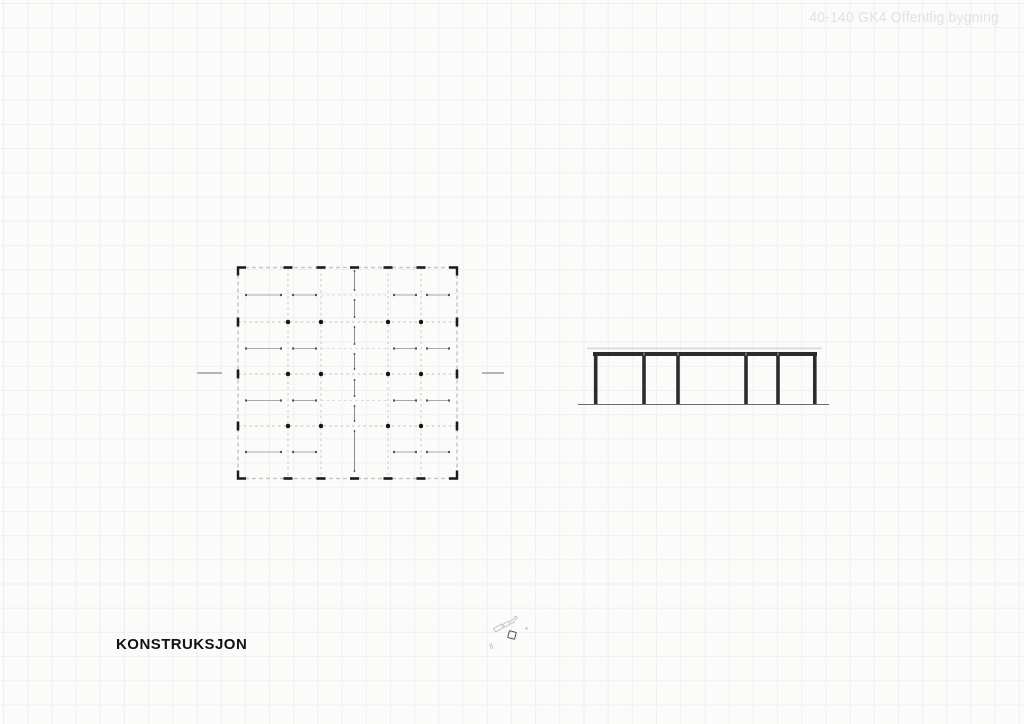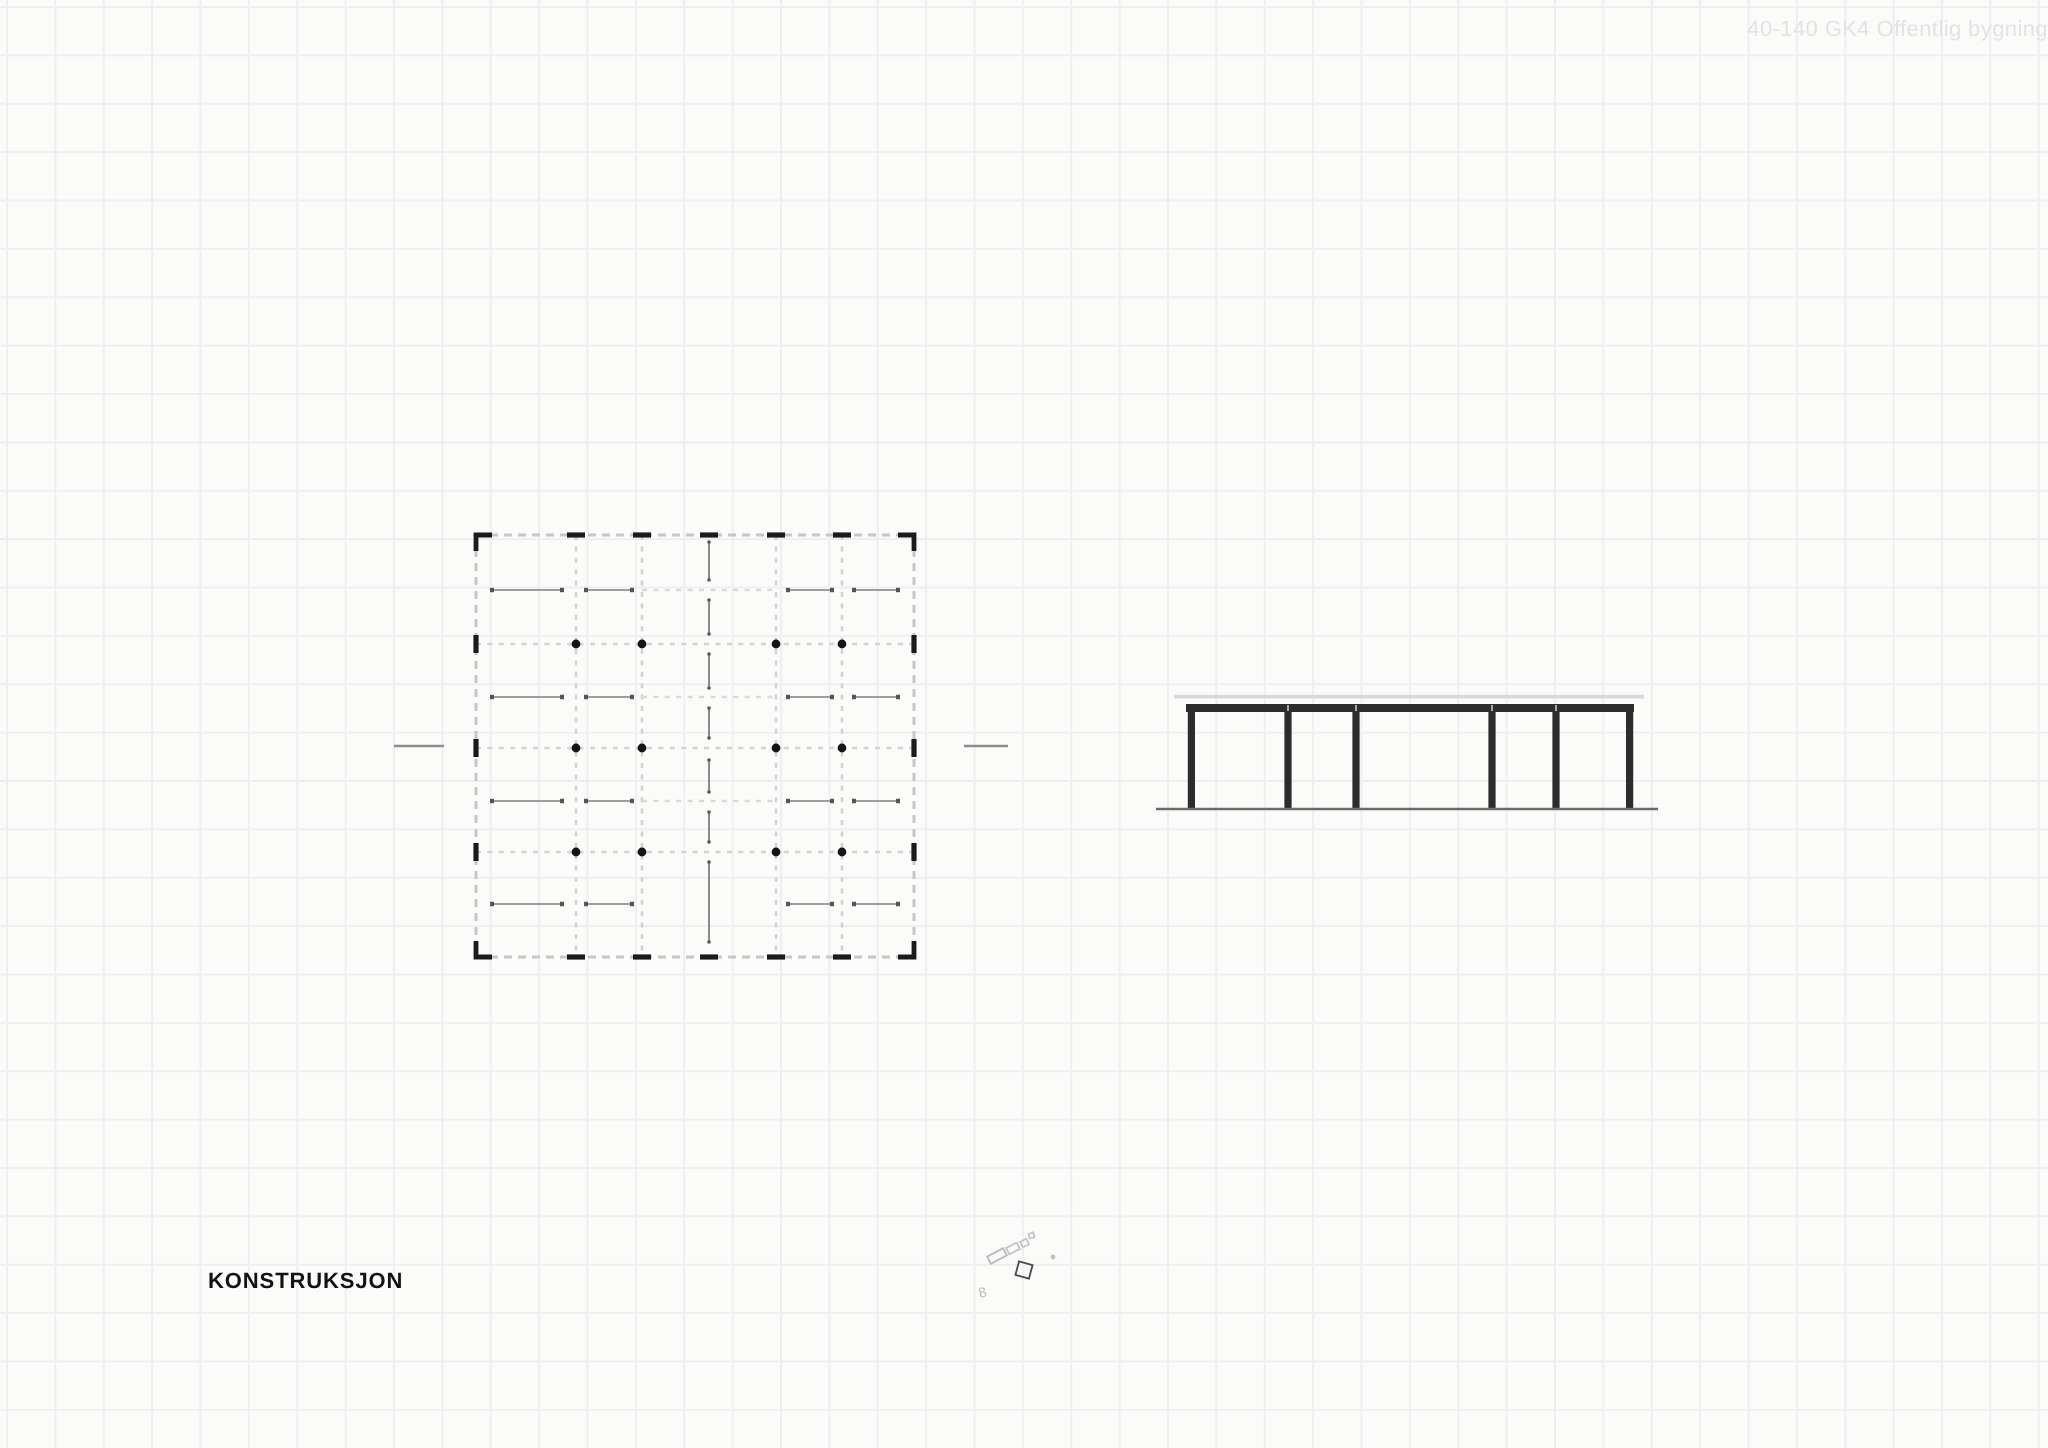--- a/index.html
+++ b/index.html
@@ -7,26 +7,26 @@
   .page{
     position:relative;width:1024px;height:724px;
     background-color:#fbfbfa;
     background-image:
       linear-gradient(to right,#f0eff0 1px,transparent 1px),
       linear-gradient(to bottom,#f0eff0 1px,transparent 1px);
     background-size:24.2px 24.2px;
     background-position:3px 3px;
   }
   .header-text{
-    position:absolute;top:9px;right:0;
-    font-size:11px;letter-spacing:.2px;color:#e3e3e3;
+    position:absolute;top:9px;right:25px;
+    font-size:14px;letter-spacing:.2px;color:#e3e3e3;
   }
   .title-text{
-    position:absolute;left:104px;top:635px;
-    font-size:11px;font-weight:bold;letter-spacing:.45px;color:#121212;
+    position:absolute;left:116px;top:635px;
+    font-size:15px;font-weight:bold;letter-spacing:.45px;color:#121212;
   }
   svg{position:absolute;left:0;top:0;}
 </style>
 </head>
 <body>
 
 <div class="page">
 
   <div class="header-text">40-140 GK4 Offentlig bygning</div>
 

